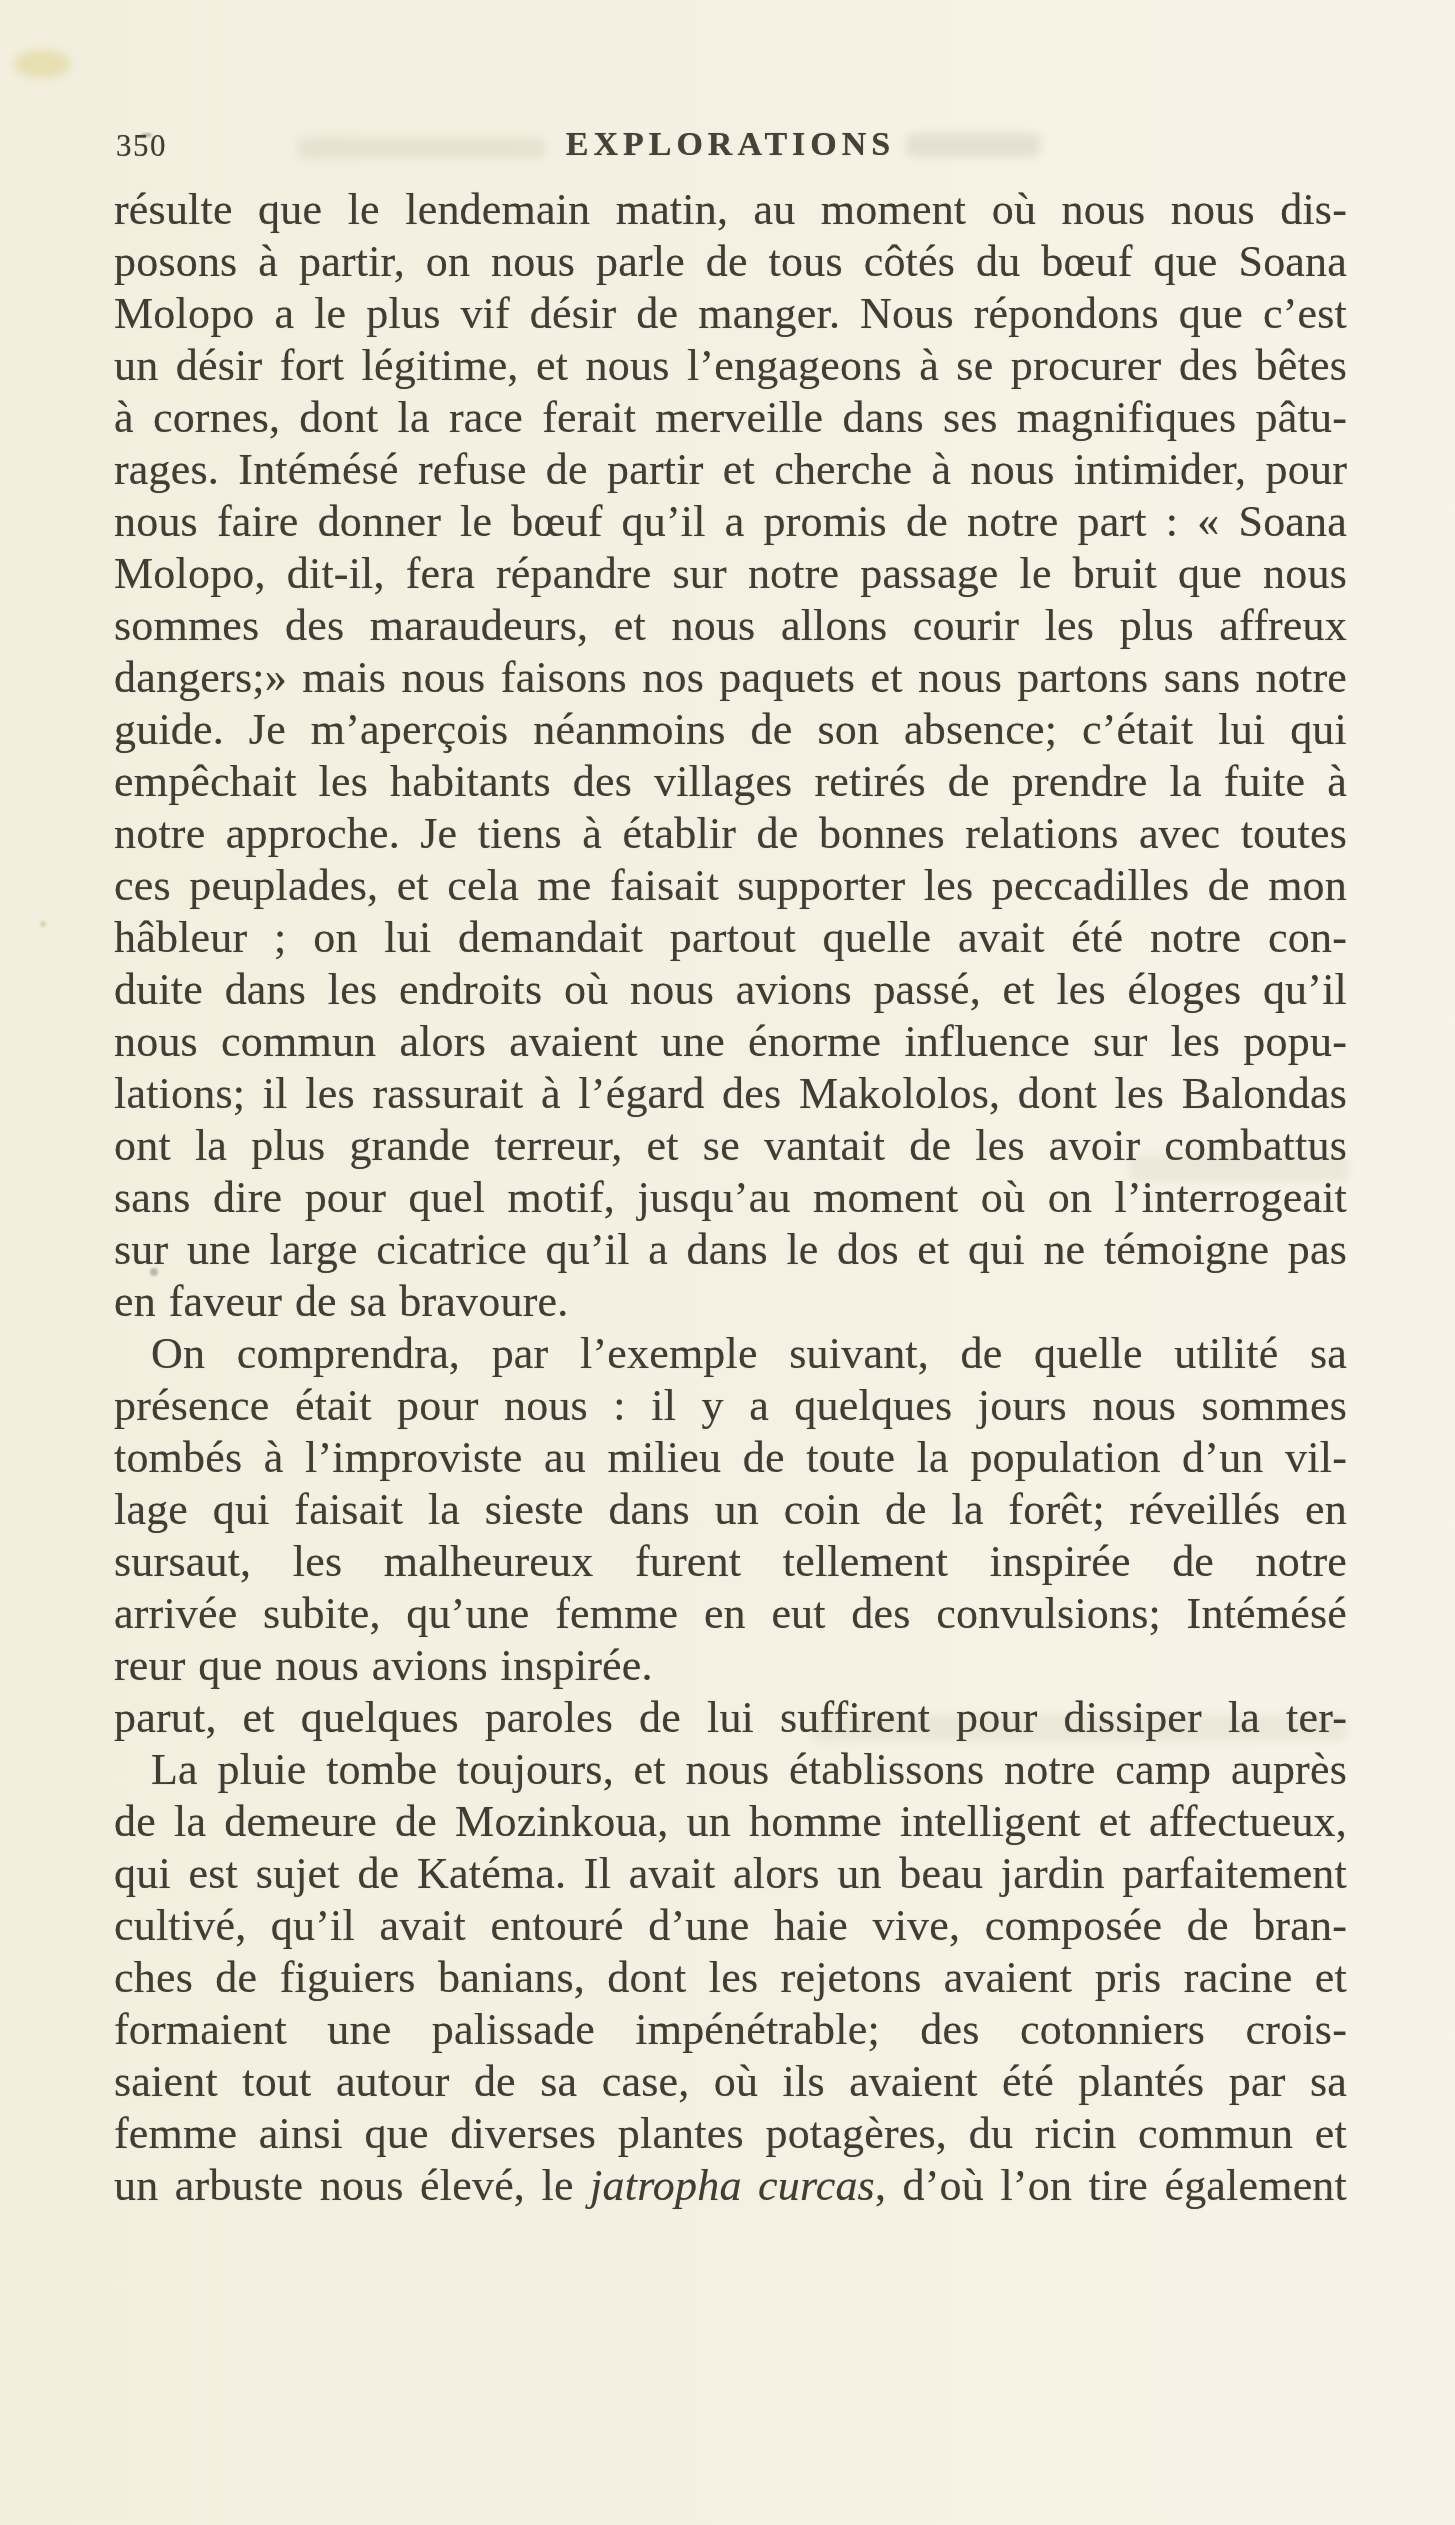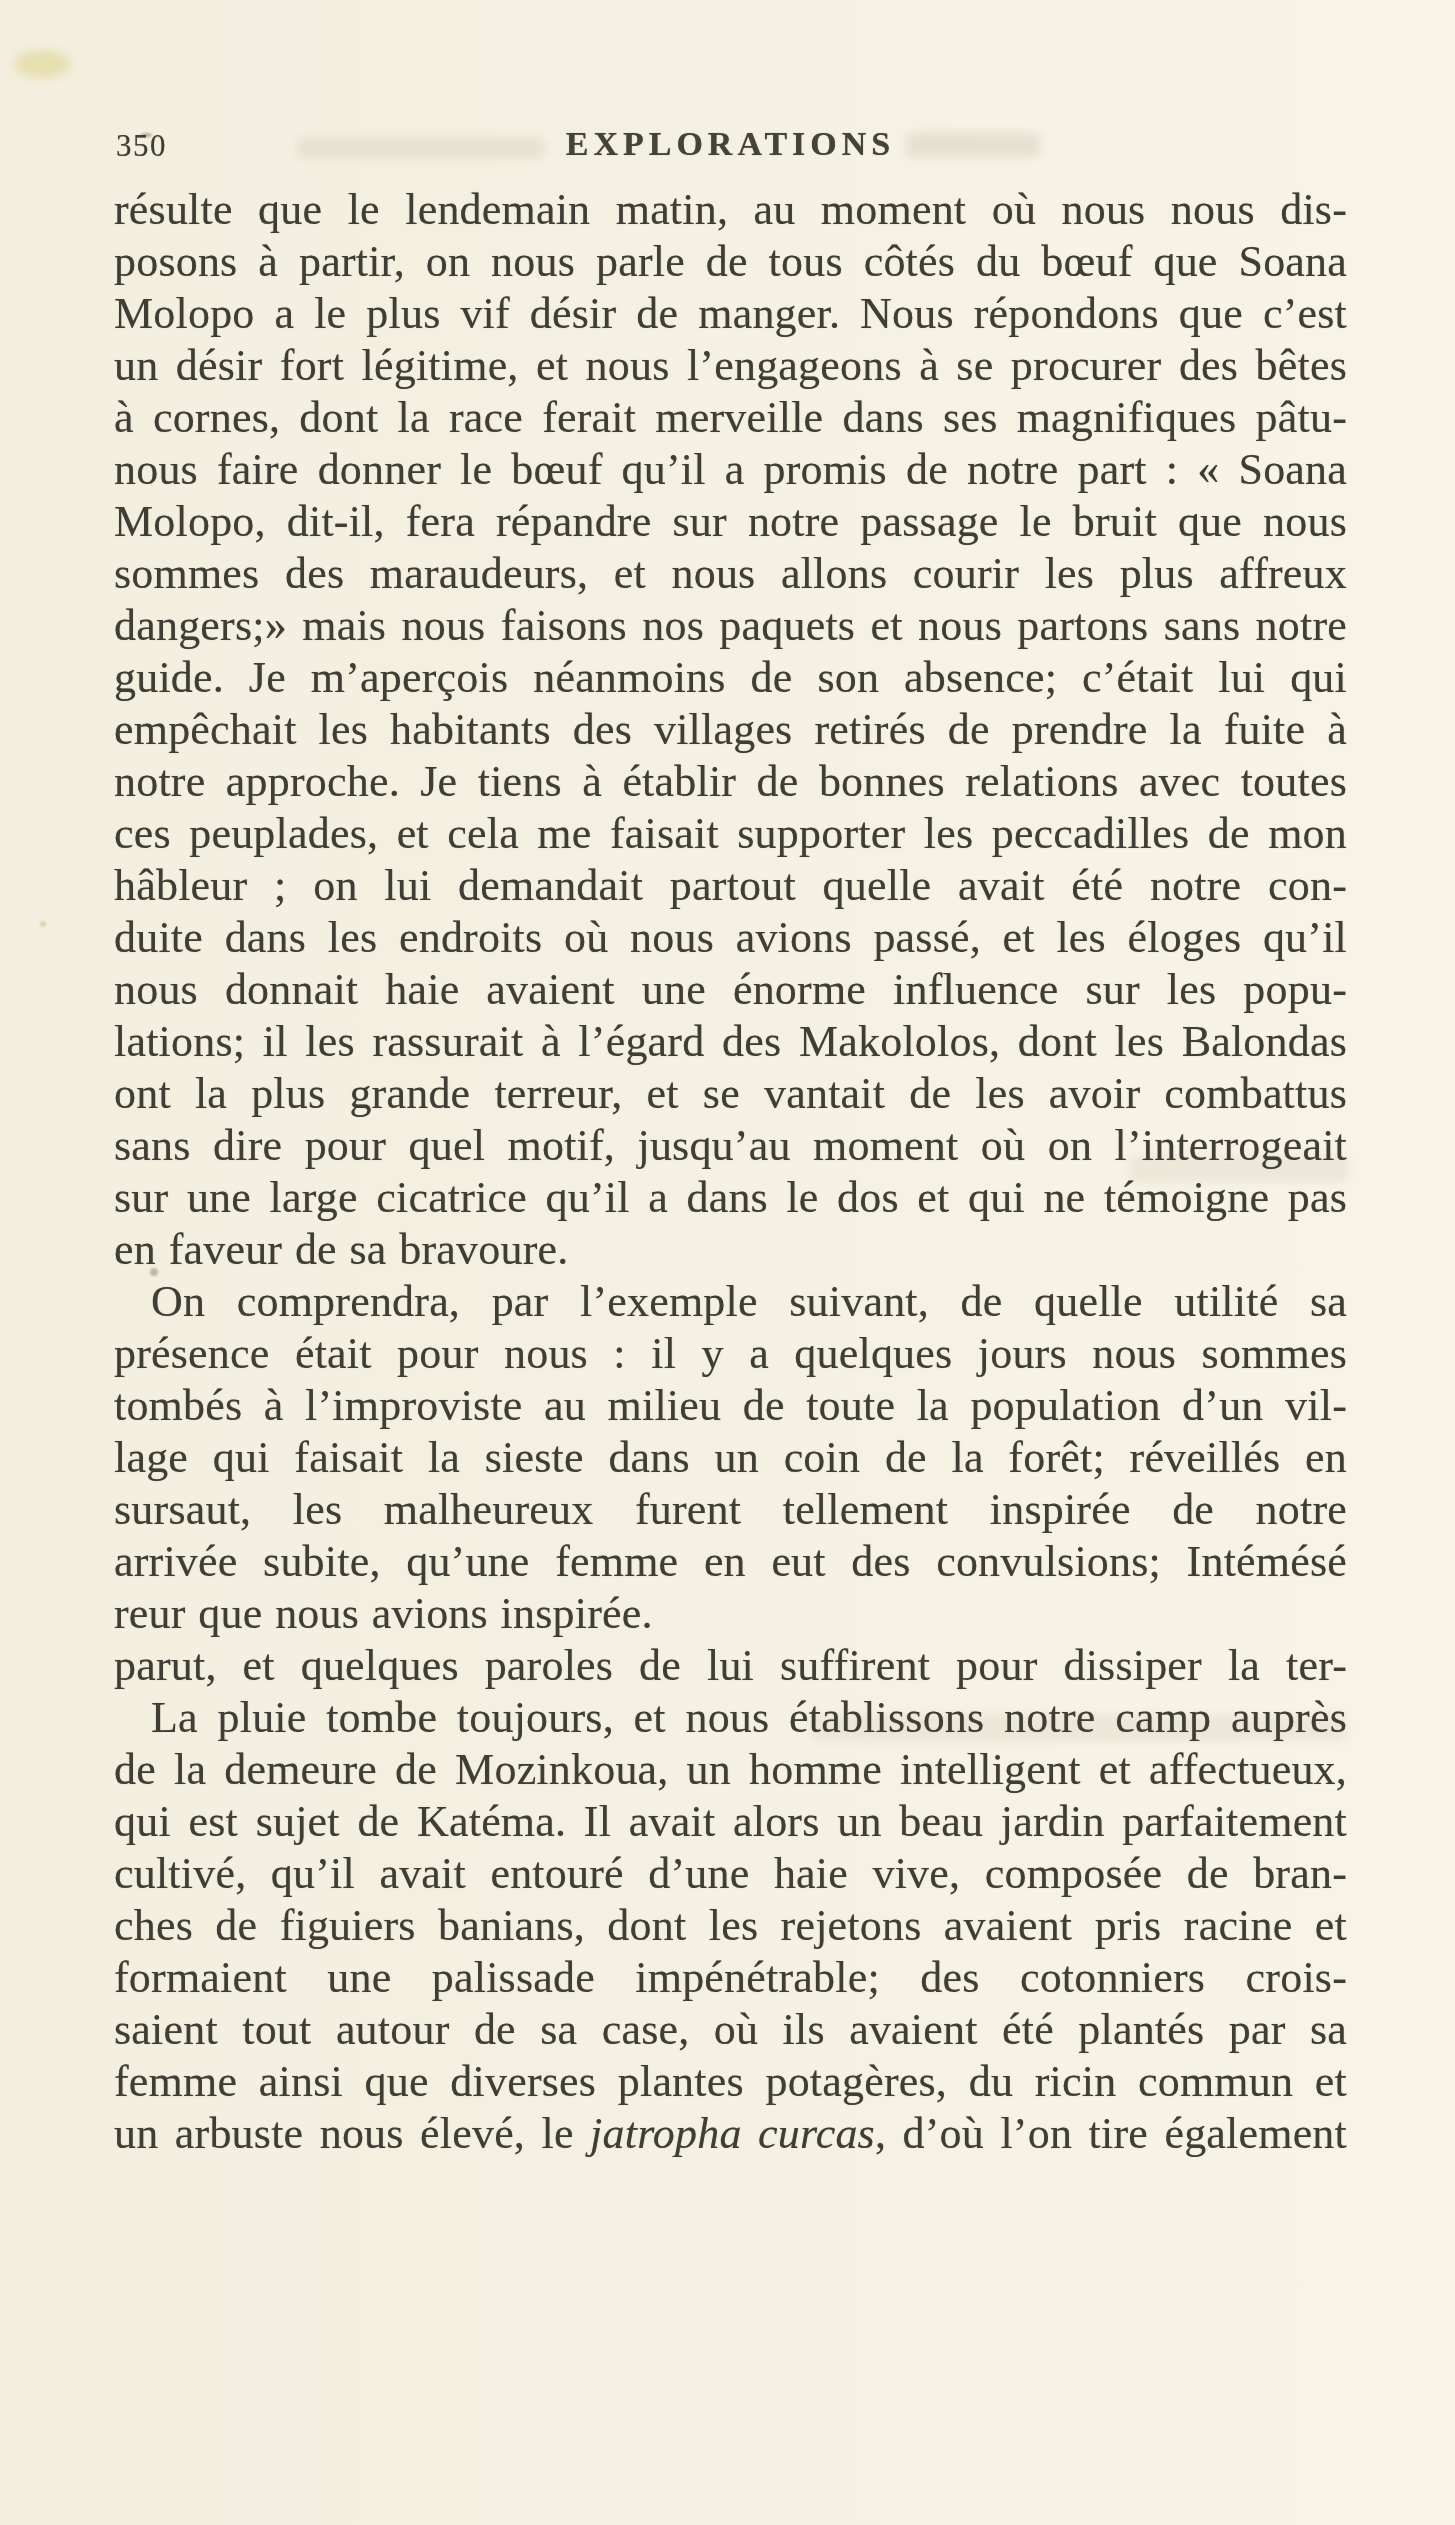--- a/index.html
+++ b/index.html
@@ -74,31 +74,32 @@
     <span class="page-number">350</span>
     <span class="running-title">EXPLORATIONS</span>
   </header>
 
   <main class="text-block">
       <div class="line"><span>résulte que le lendemain matin, au moment où nous nous dis-</span></div>
       <div class="line"><span>posons à partir, on nous parle de tous côtés du bœuf que Soana</span></div>
       <div class="line"><span>Molopo a le plus vif désir de manger. Nous répondons que c’est</span></div>
       <div class="line"><span>un désir fort légitime, et nous l’engageons à se procurer des bêtes</span></div>
       <div class="line"><span>à cornes, dont la race ferait merveille dans ses magnifiques pâtu-</span></div>
+      <div class="line"><span>rages. Intémésé refuse de partir et cherche à nous intimider, pour</span></div>
       <div class="line"><span>nous faire donner le bœuf qu’il a promis de notre part : « Soana</span></div>
       <div class="line"><span>Molopo, dit-il, fera répandre sur notre passage le bruit que nous</span></div>
       <div class="line"><span>sommes des maraudeurs, et nous allons courir les plus affreux</span></div>
       <div class="line"><span>dangers;» mais nous faisons nos paquets et nous partons sans notre</span></div>
       <div class="line"><span>guide. Je m’aperçois néanmoins de son absence; c’était lui qui</span></div>
       <div class="line"><span>empêchait les habitants des villages retirés de prendre la fuite à</span></div>
       <div class="line"><span>notre approche. Je tiens à établir de bonnes relations avec toutes</span></div>
       <div class="line"><span>ces peuplades, et cela me faisait supporter les peccadilles de mon</span></div>
       <div class="line"><span>hâbleur ; on lui demandait partout quelle avait été notre con-</span></div>
       <div class="line"><span>duite dans les endroits où nous avions passé, et les éloges qu’il</span></div>
-      <div class="line"><span>nous donnait haie avaient une énorme influence sur les popu-</span></div>
+      <div class="line"><span>nous commun alors avaient une énorme influence sur les popu-</span></div>
       <div class="line"><span>lations; il les rassurait à l’égard des Makololos, dont les Balondas</span></div>
       <div class="line"><span>ont la plus grande terreur, et se vantait de les avoir combattus</span></div>
       <div class="line"><span>sans dire pour quel motif, jusqu’au moment où on l’interrogeait</span></div>
       <div class="line"><span>sur une large cicatrice qu’il a dans le dos et qui ne témoigne pas</span></div>
       <div class="line ragged"><span>en faveur de sa bravoure.</span></div>
       <div class="line indent"><span>On comprendra, par l’exemple suivant, de quelle utilité sa</span></div>
       <div class="line"><span>présence était pour nous : il y a quelques jours nous sommes</span></div>
       <div class="line"><span>tombés à l’improviste au milieu de toute la population d’un vil-</span></div>
       <div class="line"><span>lage qui faisait la sieste dans un coin de la forêt; réveillés en</span></div>
       <div class="line"><span>sursaut, les malheureux furent tellement inspirée de notre</span></div>

